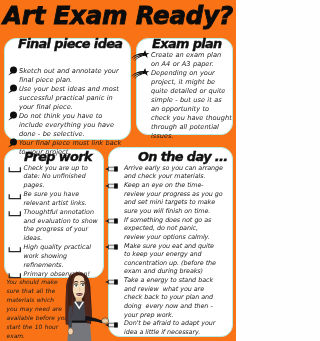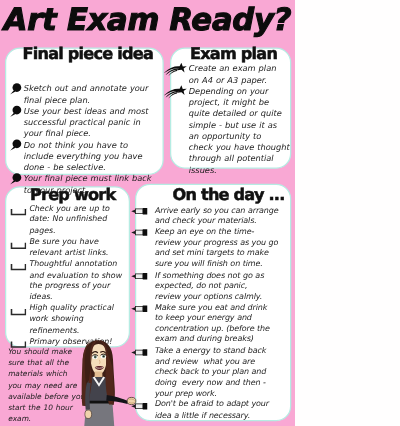--- a/index.html
+++ b/index.html
@@ -1,30 +1,30 @@
 <!DOCTYPE html>
 <html><head>
 <meta charset="utf-8">
 <style>
   html,body{margin:0;padding:0;}
   body{width:236px;height:341px;background:#fffefe;font-family:"Liberation Sans",sans-serif;
        overflow:hidden;position:relative;}
-  .page{position:absolute;left:0;top:0;width:236px;height:341px;overflow:hidden;background:#f9a8d4;}
+  .page{position:absolute;left:0;top:0;width:236px;height:341px;overflow:hidden;background:#f97316;}
 
   
   .title{position:absolute;left:0;top:1px;width:236px;text-align:center;
     font-family:"DejaVu Sans",sans-serif;font-weight:bold;font-style:italic;
     font-size:24.5px;line-height:29px;letter-spacing:-0.2px;color:#0c0c0c;white-space:nowrap;
     -webkit-text-stroke:0.9px #0c0c0c;}
 
   
   .box{position:absolute;border:1.35px solid #b5ece3;border-radius:12px;background:#ffffff;box-sizing:border-box;}
 
   
-  .sec-head{position:absolute;font-family:"DejaVu Sans",sans-serif;font-weight:bold;
+  .sec-head{position:absolute;font-family:"DejaVu Sans",sans-serif;font-weight:bold;font-style:italic;
      color:#111;white-space:nowrap;font-size:12.9px;line-height:13px;letter-spacing:-0.62px;
      -webkit-text-stroke:0.4px #111;}
 
   
   .items{position:absolute;}
   .item{position:relative;padding-left:14px;}
   .line{font-family:"DejaVu Sans",sans-serif;font-style:italic;color:#1b1b1b;
     font-size:6.6px;line-height:9px;letter-spacing:0px;word-spacing:0.3px;display:block;white-space:pre;}
   #list2 .line{line-height:8.85px;font-size:6.3px;word-spacing:0.2px;}
   #list3 .line{line-height:8.65px;font-size:6.4px;letter-spacing:-0.1px;word-spacing:0.2px;}
@@ -194,21 +194,21 @@
         <span class="line">If something does not go as</span>
         <span class="line">expected, do not panic,</span>
         <span class="line">review your options calmly.</span>
       </div>
       <div class="item">
         <span class="bullet"><svg viewBox="0 0 15 10" width="15" height="10" style="margin-left:-1.5px">
             <path d="M1.0 5.0 L4.8 3.4 L4.8 6.6 Z" fill="#1a1a1a"></path>
             <rect x="4.4" y="3.1" width="6.0" height="3.8" fill="#ededed" stroke="#1a1a1a" stroke-width="0.6"></rect>
             <rect x="10.2" y="2.4" width="3.6" height="5.2" fill="#0d0d0d"></rect>
           </svg></span>
-        <span class="line">Make sure you eat and drink</span>
+        <span class="line">Make sure you eat and quite</span>
         <span class="line">to keep your energy and</span>
         <span class="line">concentration up. (before the</span>
         <span class="line">exam and during breaks)</span>
       </div>
       <div class="item">
         <span class="bullet"><svg viewBox="0 0 15 10" width="15" height="10" style="margin-left:-1.5px">
             <path d="M1.0 5.0 L4.8 3.4 L4.8 6.6 Z" fill="#1a1a1a"></path>
             <rect x="4.4" y="3.1" width="6.0" height="3.8" fill="#ededed" stroke="#1a1a1a" stroke-width="0.6"></rect>
             <rect x="10.2" y="2.4" width="3.6" height="5.2" fill="#0d0d0d"></rect>
           </svg></span>

